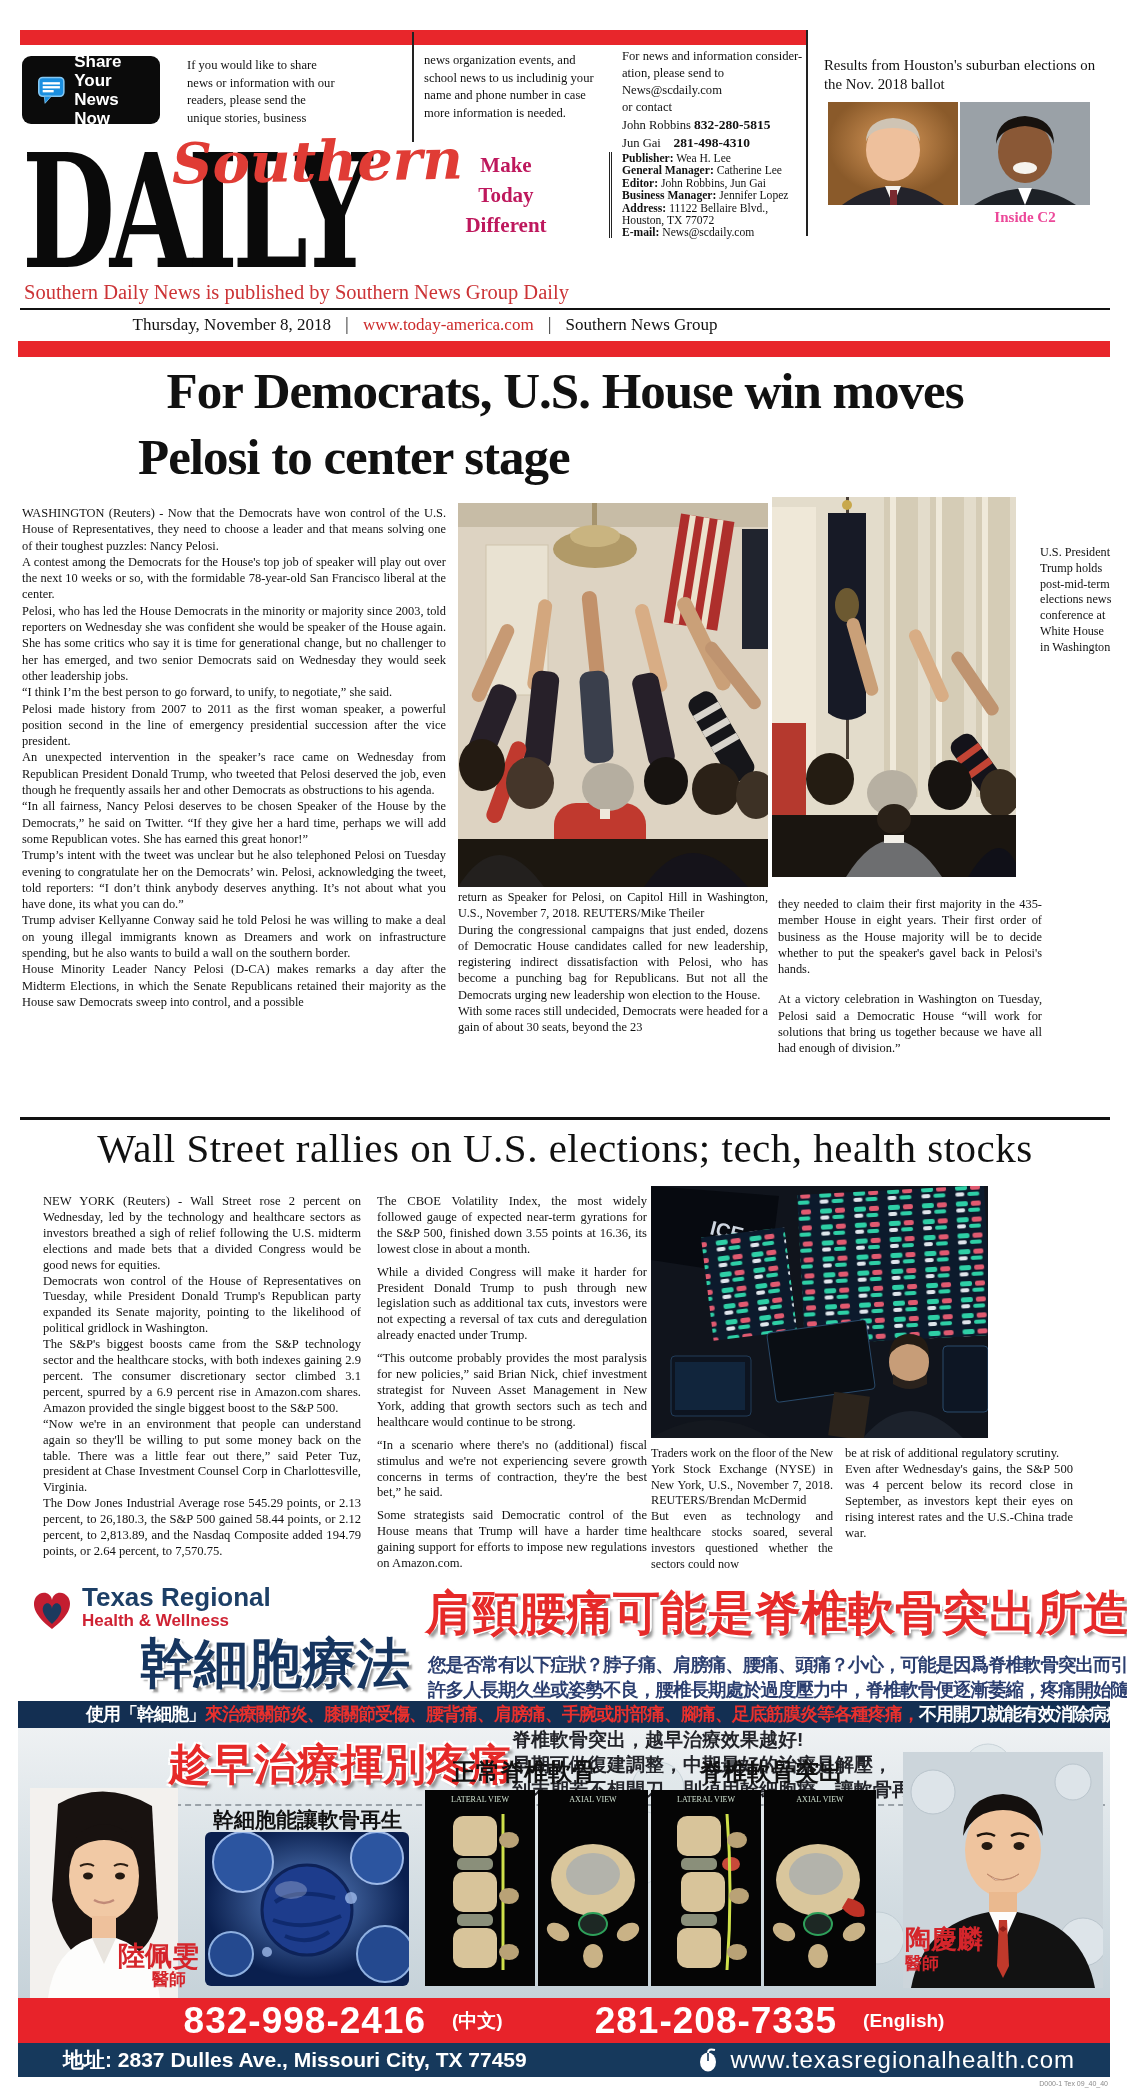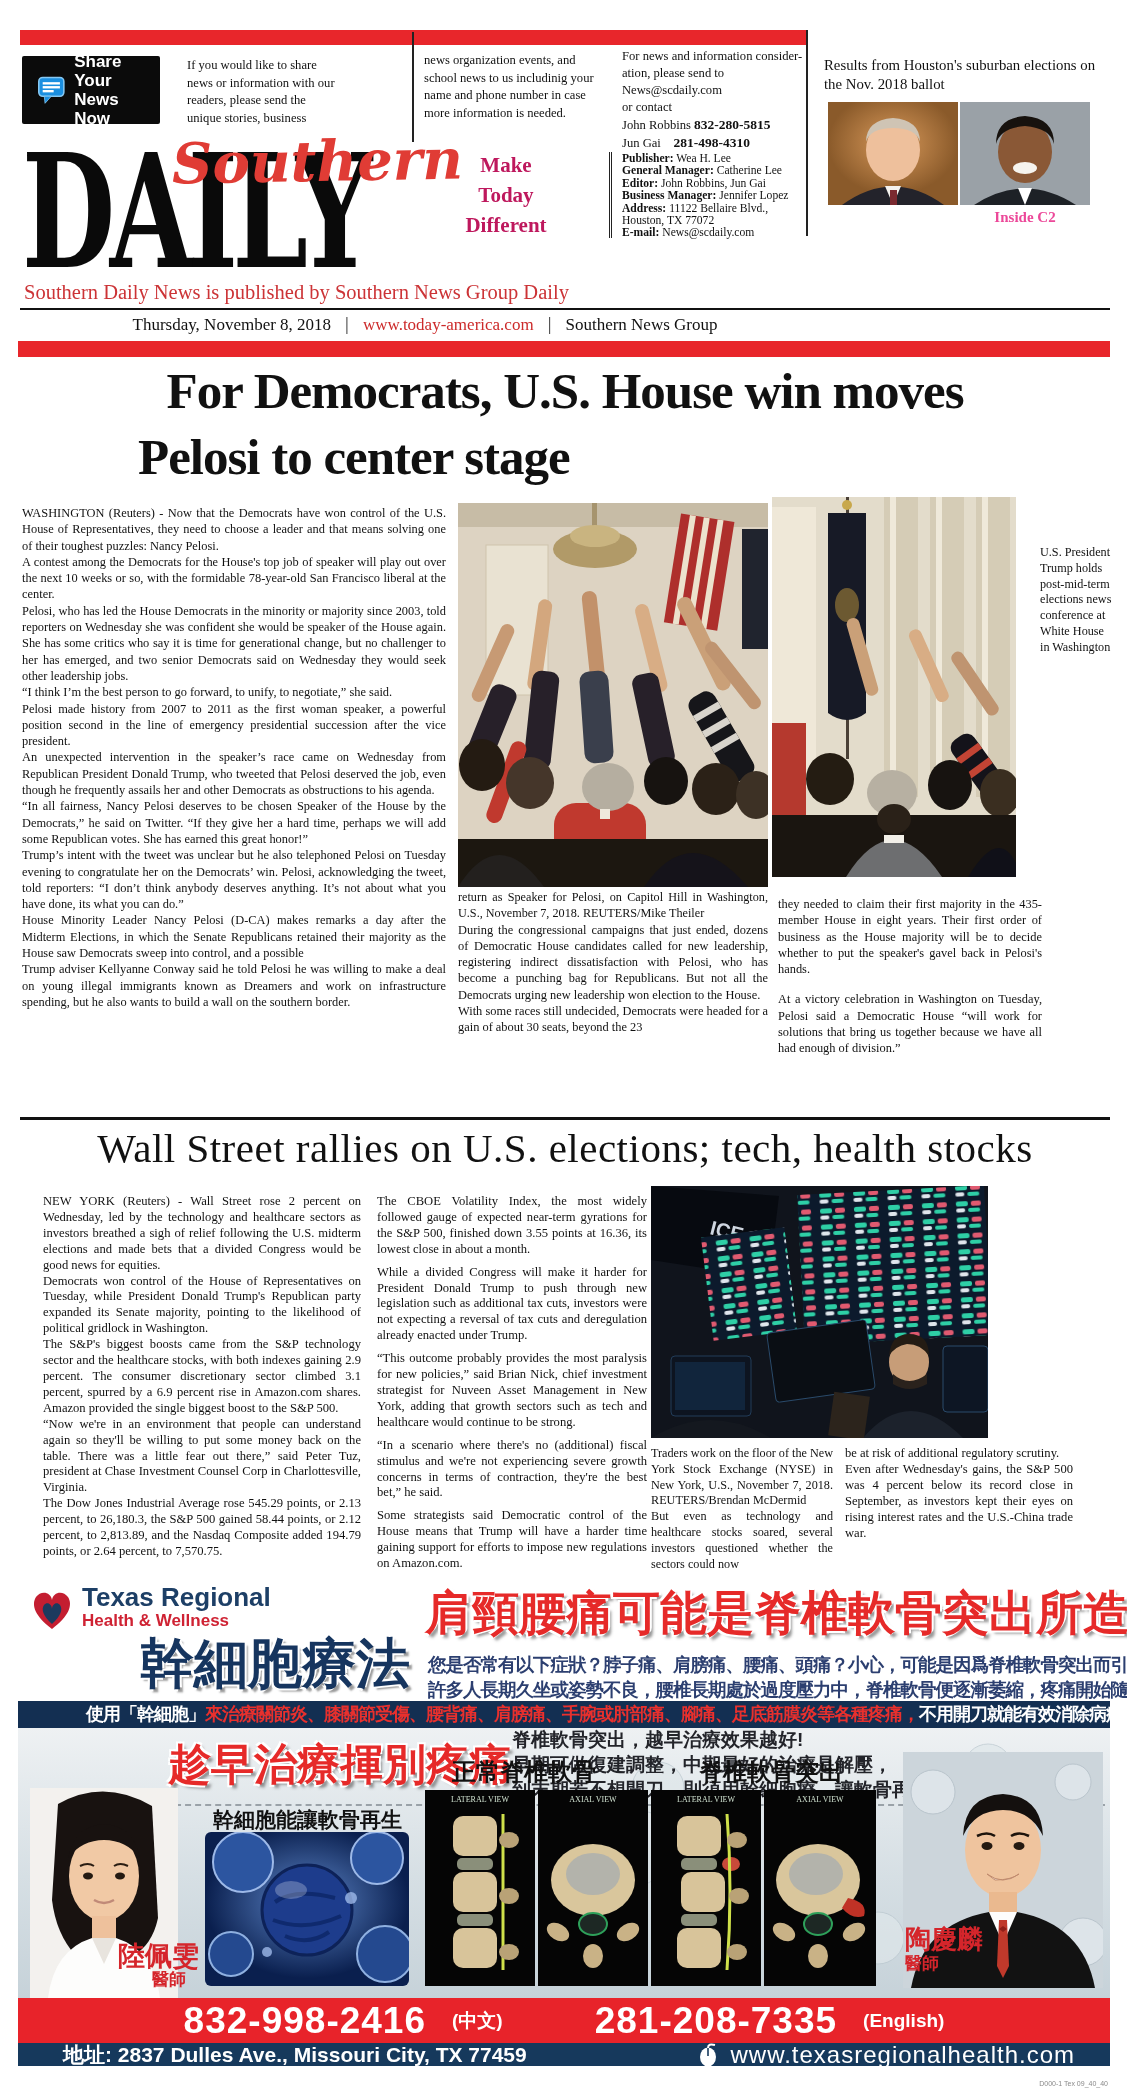--- a/index.html
+++ b/index.html
@@ -5,21 +5,21 @@
 *{margin:0;padding:0;box-sizing:border-box}
 body{background:#888;font-family:"Liberation Serif",serif;color:#111}
 #page{position:relative;width:1127px;height:2097px;background:#fff;overflow:hidden;margin:0 auto}
 .abs{position:absolute}
 .bt{font-size:12.4px;line-height:16.3px;text-align:justify}
 .bt p{margin:0}
 .vline{background:#222;width:1.5px}
 .sans{font-family:"Liberation Sans",sans-serif}
 
 .redbar{background:#e8262b}
-.sharebox{background:#0b0b0b;border-radius:2px;display:flex;align-items:center;padding:8px 16px;gap:8px}
+.sharebox{background:#0b0b0b;border-radius:9px;display:flex;align-items:center;padding:8px 16px;gap:8px}
 .sharebox .txt{color:#fff;font-family:"Liberation Sans",sans-serif;font-weight:bold;font-size:17px;line-height:19px}
 .note{font-size:12.6px;line-height:17.5px}
 .note3 div{font-size:12.6px;line-height:17px}
 .contact-row b{font-size:13.5px}
 .pub{font-size:11.6px;line-height:12.4px}
 .pub b{font-family:"Liberation Serif",serif}
 .teaser{font-size:14.8px;line-height:19px}
 .inside{color:#ec4899;font-weight:bold;font-size:15px;text-align:center}
 
 .script{font-style:italic;font-weight:bold;font-size:56px;color:#e03c35;font-family:"DejaVu Serif",serif;transform:rotate(-1deg)}
@@ -154,22 +154,22 @@
 
   <div class="abs bt" style="left:22px;top:505px;width:424px;height:608px;overflow:hidden">
     <p>WASHINGTON (Reuters) - Now that the Democrats have won control of the U.S. House of Representatives, they need to choose a leader and that means solving one of their toughest puzzles: Nancy Pelosi.</p>
     <p>A contest among the Democrats for the House's top job of speaker will play out over the next 10 weeks or so, with the formidable 78-year-old San Francisco liberal at the center.</p>
     <p>Pelosi, who has led the House Democrats in the minority or majority since 2003, told reporters on Wednesday she was confident she would be speaker of the House again. She has some critics who say it is time for generational change, but no challenger to her has emerged, and two senior Democrats said on Wednesday they would seek other leadership jobs.</p>
     <p>“I think I’m the best person to go forward, to unify, to negotiate,” she said.</p>
     <p>Pelosi made history from 2007 to 2011 as the first woman speaker, a powerful position second in the line of emergency presidential succession after the vice president.</p>
     <p>An unexpected intervention in the speaker’s race came on Wednesday from Republican President Donald Trump, who tweeted that Pelosi deserved the job, even though he frequently assails her and other Democrats as obstructions to his agenda.</p>
     <p>“In all fairness, Nancy Pelosi deserves to be chosen Speaker of the House by the Democrats,” he said on Twitter. “If they give her a hard time, perhaps we will add some Republican votes. She has earned this great honor!”</p>
     <p>Trump’s intent with the tweet was unclear but he also telephoned Pelosi on Tuesday evening to congratulate her on the Democrats’ win. Pelosi, acknowledging the tweet, told reporters: “I don’t think anybody deserves anything. It’s not about what you have done, its what you can do.”</p>
+    <p>Trump adviser Kellyanne Conway said he told Pelosi he was willing to make a deal on young illegal immigrants known as Dreamers and work on infrastructure spending, but he also wants to build a wall on the southern border.</p>
     <p>House Minority Leader Nancy Pelosi (D-CA) makes remarks a day after the Midterm Elections, in which the Senate Republicans retained their majority as the House saw Democrats sweep into control, and a possible</p>
-    <p>Trump adviser Kellyanne Conway said he told Pelosi he was willing to make a deal on young illegal immigrants known as Dreamers and work on infrastructure spending, but he also wants to build a wall on the southern border.</p>
   </div>
 
   <div class="abs" style="left:458px;top:503px">
     <svg width="310" height="384" viewBox="0 0 310 384">
       <rect width="310" height="384" fill="#ddd3c2"></rect>
       <rect width="310" height="24" fill="#c7bca6"></rect>
       <rect x="134" y="0" width="5" height="34" fill="#a6946e"></rect>
       <ellipse cx="137" cy="46" rx="42" ry="19" fill="#b19a68"></ellipse>
       <ellipse cx="137" cy="33" rx="25" ry="11" fill="#c9b480"></ellipse>
       <rect x="28" y="42" width="62" height="150" fill="#e9e2d2" stroke="#cfc4ac"></rect>
@@ -499,21 +499,21 @@
   <div class="abs dname" style="left:905px;top:1922px;font-size:26px;z-index:3">陶慶麟</div>
   <div class="abs dname" style="left:905px;top:1952px;font-size:17px;z-index:3">醫師</div>
 
   <div class="abs phonebar" style="left:18px;top:1998px;width:1092px;height:45px">
     <span class="num">832-998-2416</span>
     <span class="lbl">(中文)</span>
     <span style="width:40px"></span>
     <span class="num">281-208-7335</span>
     <span class="lbl">(English)</span>
   </div>
-  <div class="abs addrbar" style="left:18px;top:2043px;width:1092px;height:23px">
+  <div class="abs addrbar" style="left:18px;top:2043px;width:1092px;height:34px">
     <span class="addr">地址: 2837 Dulles Ave., Missouri City, TX 77459</span>
     <span style="flex:1"></span>
     <svg width="26" height="24" viewBox="0 0 26 24" style="margin-right:10px">
       <ellipse cx="13" cy="14" rx="8" ry="9.5" fill="#fff"></ellipse>
       <line x1="13" y1="5" x2="13" y2="13" stroke="#16395c" stroke-width="1.6"></line>
       <path d="M13 5 Q13 0 20 2" stroke="#fff" fill="none" stroke-width="2"></path>
     </svg>
     <span class="web" style="padding-right:35px">www.texasregionalhealth.com</span>
   </div>
   <div class="abs fineprint" style="left:880px;top:2080px;width:228px">D000-1 Tex 09_40_40</div>

